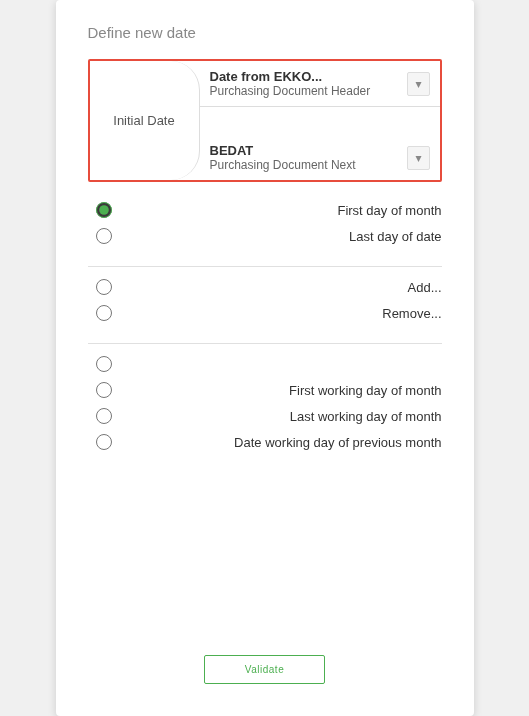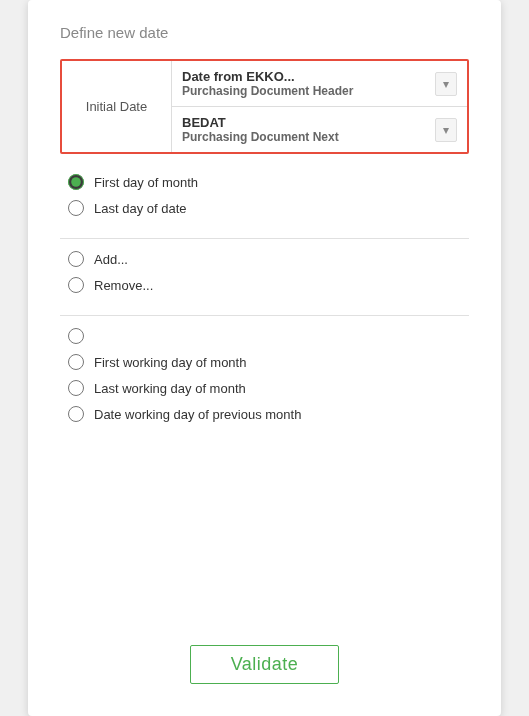--- a/index.html
+++ b/index.html
@@ -7,21 +7,21 @@
       font-family: Arial, sans-serif;
       background: #f0f0f0;
       display: flex;
       justify-content: center;
       align-items: center;
       min-height: 100vh;
     }
     .card {
       background: #fff;
       border-radius: 4px;
-      width: 473px;
+      width: 418px;
       min-height: 716px;
       padding: 24px 32px 32px 32px;
       box-shadow: 0 2px 8px rgba(0,0,0,0.15);
       display: flex;
       flex-direction: column;
       gap: 0;
     }
     .page-title {
       font-size: 15px;
       color: #888;
@@ -38,25 +38,27 @@
     .initial-date-label {
       display: flex;
       align-items: center;
       justify-content: center;
       padding: 12px 18px;
       font-size: 13px;
       color: #555;
       min-width: 110px;
       border-right: 1px solid #ddd;
       white-space: nowrap;
+      border-radius: 29px;
     }
     .dropdowns-col {
       display: flex;
       flex-direction: column;
       flex: 1;
+      gap: 28px;
     }
     .dropdown-row {
       display: flex;
       align-items: center;
       justify-content: space-between;
       padding: 8px 10px;
       border-bottom: 1px solid #ddd;
       cursor: pointer;
     }
     .dropdown-row:last-child {
@@ -67,21 +69,21 @@
       flex-direction: column;
     }
     .dropdown-main {
       font-size: 13px;
       font-weight: bold;
       color: #333;
     }
     .dropdown-sub {
       font-size: 12px;
       color: #666;
-      font-weight: bold;
+      font-weight: normal;
     }
     .dropdown-arrow {
       font-size: 12px;
       color: #888;
       margin-left: 8px;
       background: #f5f5f5;
       border: 1px solid #ddd;
       padding: 4px 7px;
       border-radius: 2px;
     }
@@ -97,39 +99,40 @@
       background: #e0e0e0;
       margin: 6px 0 12px 0;
     }
     .radio-label {
       display: flex;
       align-items: center;
       gap: 10px;
       font-size: 13px;
       color: #333;
       cursor: pointer;
+      justify-content: space-between;
     }
     .radio-input {
       width: 16px;
       height: 16px;
       accent-color: #4caf50;
       cursor: pointer;
       flex-shrink: 0;
     }
     .validate-btn-row {
       display: flex;
       justify-content: center;
       margin-top: auto;
       padding-top: 30px;
     }
     .validate-btn {
       border: 1px solid #4caf50;
       background: #fff;
       color: #4caf50;
-      font-size: 18px;
+      font-size: 10px;
       padding: 8px 40px;
       border-radius: 2px;
       cursor: pointer;
       letter-spacing: 0.5px;
     }
   </style>
 </head>
 <body>
 
 <div class="card">

